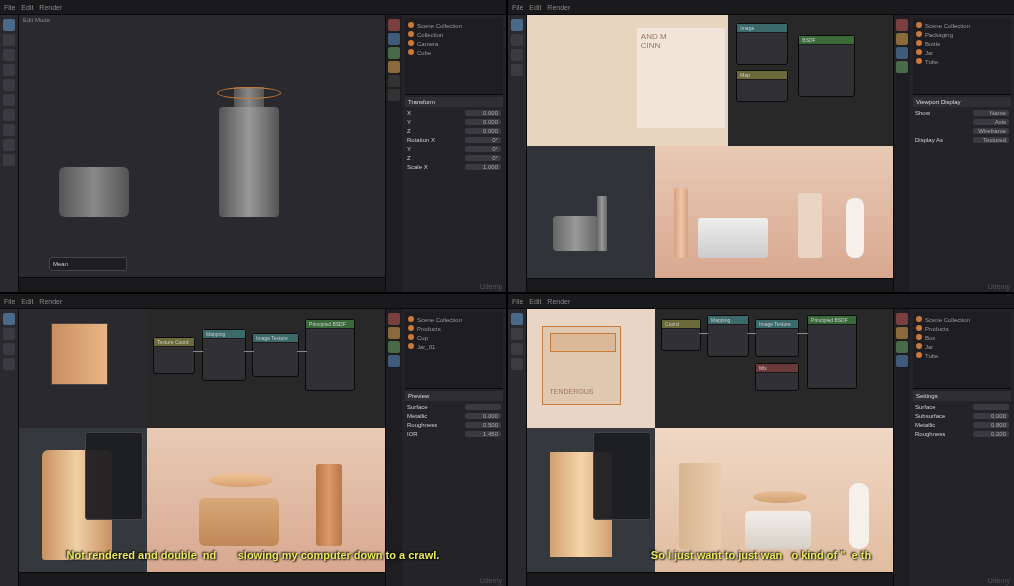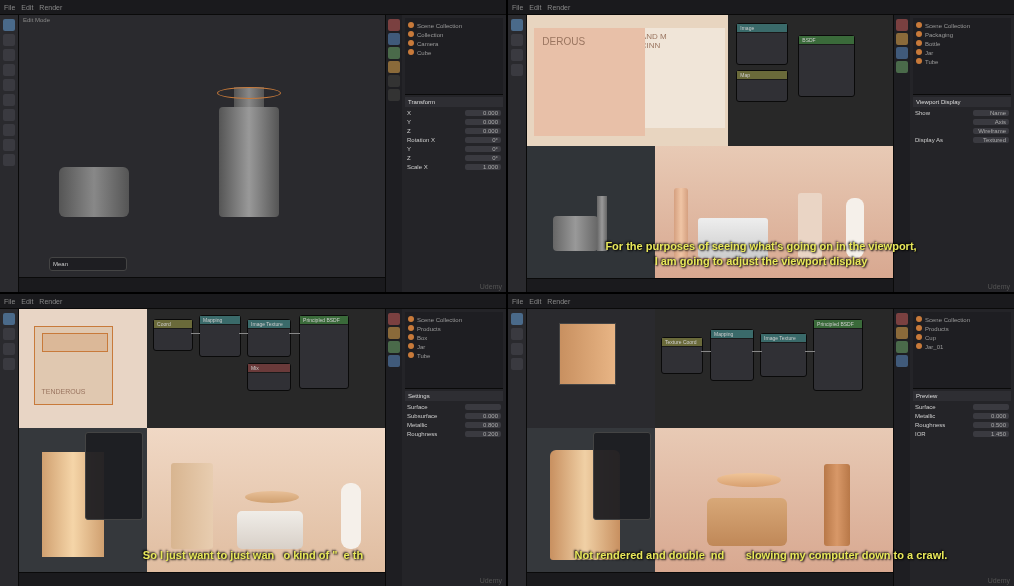--- a/index.html
+++ b/index.html
@@ -143,21 +143,20 @@
       <div class="tico"></div>
       <div class="tico"></div>
     </div>
     <div class="main">
       <div class="split-v">
         <div style="flex:1;position:relative;background:#e8d5c0">
           <div style="position:absolute;left:30%;top:10%;width:22%;height:70%;background:#f0e5d8;font-size:8px;color:#9a7560;padding:4px">
             <div>AND M</div>
             <div>CINN</div>
           </div>
-          <div style="position:absolute;left:2%;top:10%;width:26%;height:70%;background:#e8c0a8;font-size:10px;color:#9a7560;padding:8px">DEROUS</div>
           <div class="nodepanel" style="position:absolute;right:0;top:0;width:45%;height:100%">
             <div class="node teal" style="left:8px;top:8px;width:50px;height:40px">
                   <div class="nh">Image</div>
                 </div>
             <div class="node yel" style="left:8px;top:55px;width:50px;height:30px">
                   <div class="nh">Map</div>
                 </div>
             <div class="node grn" style="left:70px;top:20px;width:55px;height:60px">
                   <div class="nh">BSDF</div>
                 </div>
@@ -206,22 +205,109 @@
               <span></span>
               <span class="v">Wireframe</span>
             </div>
         <div class="prow">
               <span>Display As</span>
               <span class="v">Textured</span>
             </div>
       </div>
     </div>
   </div>
-  <div class="sub">For the purposes of seeing what's going on in the viewport,
-I am going to adjust the viewport display</div>
+  <div class="watermark">Udemy</div>
+</div>
+
+<div class="pane">
+  <div class="topbar">
+    <span>File</span>
+    <span>Edit</span>
+    <span>Render</span>
+  </div>
+  <div class="body">
+    <div class="toolcol">
+      <div class="tico on"></div>
+      <div class="tico"></div>
+      <div class="tico"></div>
+      <div class="tico"></div>
+    </div>
+    <div class="main">
+      <div class="split-v">
+        <div style="flex:1;display:flex;min-height:0">
+          <div style="width:35%;position:relative;background:#2a2a2e">
+            <div class="img" style="left:25%;top:12%;width:55px;height:60px;background:linear-gradient(90deg,#c89060,#e8b585)"></div>
+          </div>
+          <div class="nodepanel" style="flex:1;position:relative">
+            <div class="node yel" style="left:6px;top:28px;width:40px;height:35px">
+                  <div class="nh">Texture Coord</div>
+                </div>
+            <div class="node teal" style="left:55px;top:20px;width:42px;height:50px">
+                  <div class="nh">Mapping</div>
+                </div>
+            <div class="node teal" style="left:105px;top:24px;width:45px;height:42px">
+                  <div class="nh">Image Texture</div>
+                </div>
+            <div class="node grn" style="left:158px;top:10px;width:48px;height:70px">
+                  <div class="nh">Principled BSDF</div>
+                </div>
+            <div class="wire" style="left:46px;top:42px;width:10px"></div>
+            <div class="wire" style="left:97px;top:42px;width:10px"></div>
+            <div class="wire" style="left:150px;top:42px;width:10px"></div>
+          </div>
+        </div>
+        <div style="flex:1.2;display:flex;min-height:0">
+          <div style="width:35%;position:relative;background:#35383c">
+            <div style="position:absolute;left:18%;bottom:8%;width:70px;height:110px;background:linear-gradient(90deg,#c89060,#f0d0a5,#c89060);border-radius:6px 6px 3px 3px"></div>
+            <div class="floatbox" style="right:4px;top:4px;width:50px;height:80px"></div>
+          </div>
+          <div class="render" style="flex:1;position:relative">
+            <div class="prod" style="left:22%;bottom:18%;width:80px;height:48px;background:linear-gradient(#d8a878,#c08858);border-radius:6px"></div>
+            <div style="position:absolute;left:26%;bottom:59%;width:64px;height:14px;background:linear-gradient(#f0c598,#d8a070);border-radius:50%"></div>
+            <div class="prod" style="right:18%;bottom:18%;width:26px;height:82px;background:linear-gradient(90deg,#b87848,#d89868,#b87848);border-radius:3px"></div>
+          </div>
+        </div>
+      </div>
+      <div class="timeline"></div>
+    </div>
+    <div class="side">
+      <div class="tabcol">
+        <div class="tab r"></div>
+        <div class="tab o"></div>
+        <div class="tab g"></div>
+        <div class="tab b"></div>
+      </div>
+      <div class="props">
+        <div class="outliner">
+          <div class="oitem"><span class="dot"></span><span>Scene Collection</span></div>
+          <div class="oitem"><span class="dot"></span><span>Products</span></div>
+          <div class="oitem"><span class="dot"></span><span>Cup</span></div>
+          <div class="oitem"><span class="dot"></span><span>Jar_01</span></div>
+        </div>
+        <div class="phead">Preview</div>
+        <div class="prow">
+              <span>Surface</span>
+              <span class="v"></span>
+            </div>
+        <div class="prow">
+              <span>Metallic</span>
+              <span class="v">0.000</span>
+            </div>
+        <div class="prow">
+              <span>Roughness</span>
+              <span class="v">0.500</span>
+            </div>
+        <div class="prow">
+              <span>IOR</span>
+              <span class="v">1.450</span>
+            </div>
+      </div>
+    </div>
+  </div>
+  <div class="sub">Not rendered and double  nd       slowing my computer down to a crawl.</div>
   <div class="watermark">Udemy</div>
 </div>
 
 <div class="pane">
   <div class="topbar">
     <span>File</span>
     <span>Edit</span>
     <span>Render</span>
   </div>
   <div class="body">
@@ -308,102 +394,13 @@
               <span>Roughness</span>
               <span class="v">0.200</span>
             </div>
       </div>
     </div>
   </div>
   <div class="sub">So I just want to just wan   o kind of "  e th</div>
   <div class="watermark">Udemy</div>
 </div>
 
-<div class="pane">
-  <div class="topbar">
-    <span>File</span>
-    <span>Edit</span>
-    <span>Render</span>
-  </div>
-  <div class="body">
-    <div class="toolcol">
-      <div class="tico on"></div>
-      <div class="tico"></div>
-      <div class="tico"></div>
-      <div class="tico"></div>
-    </div>
-    <div class="main">
-      <div class="split-v">
-        <div style="flex:1;display:flex;min-height:0">
-          <div style="width:35%;position:relative;background:#2a2a2e">
-            <div class="img" style="left:25%;top:12%;width:55px;height:60px;background:linear-gradient(90deg,#c89060,#e8b585)"></div>
-          </div>
-          <div class="nodepanel" style="flex:1;position:relative">
-            <div class="node yel" style="left:6px;top:28px;width:40px;height:35px">
-                  <div class="nh">Texture Coord</div>
-                </div>
-            <div class="node teal" style="left:55px;top:20px;width:42px;height:50px">
-                  <div class="nh">Mapping</div>
-                </div>
-            <div class="node teal" style="left:105px;top:24px;width:45px;height:42px">
-                  <div class="nh">Image Texture</div>
-                </div>
-            <div class="node grn" style="left:158px;top:10px;width:48px;height:70px">
-                  <div class="nh">Principled BSDF</div>
-                </div>
-            <div class="wire" style="left:46px;top:42px;width:10px"></div>
-            <div class="wire" style="left:97px;top:42px;width:10px"></div>
-            <div class="wire" style="left:150px;top:42px;width:10px"></div>
-          </div>
-        </div>
-        <div style="flex:1.2;display:flex;min-height:0">
-          <div style="width:35%;position:relative;background:#35383c">
-            <div style="position:absolute;left:18%;bottom:8%;width:70px;height:110px;background:linear-gradient(90deg,#c89060,#f0d0a5,#c89060);border-radius:6px 6px 3px 3px"></div>
-            <div class="floatbox" style="right:4px;top:4px;width:50px;height:80px"></div>
-          </div>
-          <div class="render" style="flex:1;position:relative">
-            <div class="prod" style="left:22%;bottom:18%;width:80px;height:48px;background:linear-gradient(#d8a878,#c08858);border-radius:6px"></div>
-            <div style="position:absolute;left:26%;bottom:59%;width:64px;height:14px;background:linear-gradient(#f0c598,#d8a070);border-radius:50%"></div>
-            <div class="prod" style="right:18%;bottom:18%;width:26px;height:82px;background:linear-gradient(90deg,#b87848,#d89868,#b87848);border-radius:3px"></div>
-          </div>
-        </div>
-      </div>
-      <div class="timeline"></div>
-    </div>
-    <div class="side">
-      <div class="tabcol">
-        <div class="tab r"></div>
-        <div class="tab o"></div>
-        <div class="tab g"></div>
-        <div class="tab b"></div>
-      </div>
-      <div class="props">
-        <div class="outliner">
-          <div class="oitem"><span class="dot"></span><span>Scene Collection</span></div>
-          <div class="oitem"><span class="dot"></span><span>Products</span></div>
-          <div class="oitem"><span class="dot"></span><span>Cup</span></div>
-          <div class="oitem"><span class="dot"></span><span>Jar_01</span></div>
-        </div>
-        <div class="phead">Preview</div>
-        <div class="prow">
-              <span>Surface</span>
-              <span class="v"></span>
-            </div>
-        <div class="prow">
-              <span>Metallic</span>
-              <span class="v">0.000</span>
-            </div>
-        <div class="prow">
-              <span>Roughness</span>
-              <span class="v">0.500</span>
-            </div>
-        <div class="prow">
-              <span>IOR</span>
-              <span class="v">1.450</span>
-            </div>
-      </div>
-    </div>
-  </div>
-  <div class="sub">Not rendered and double  nd       slowing my computer down to a crawl.</div>
-  <div class="watermark">Udemy</div>
 </div>
 
-</div>
-
 </body></html>

